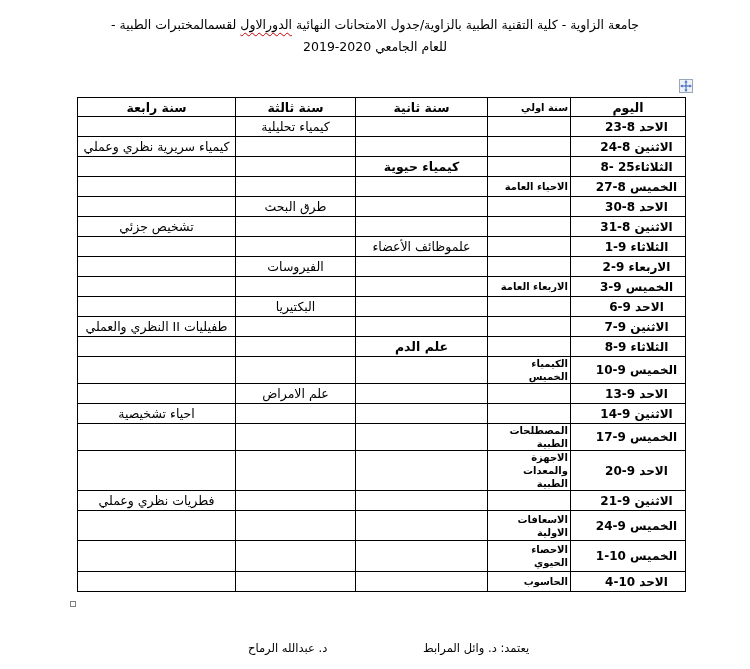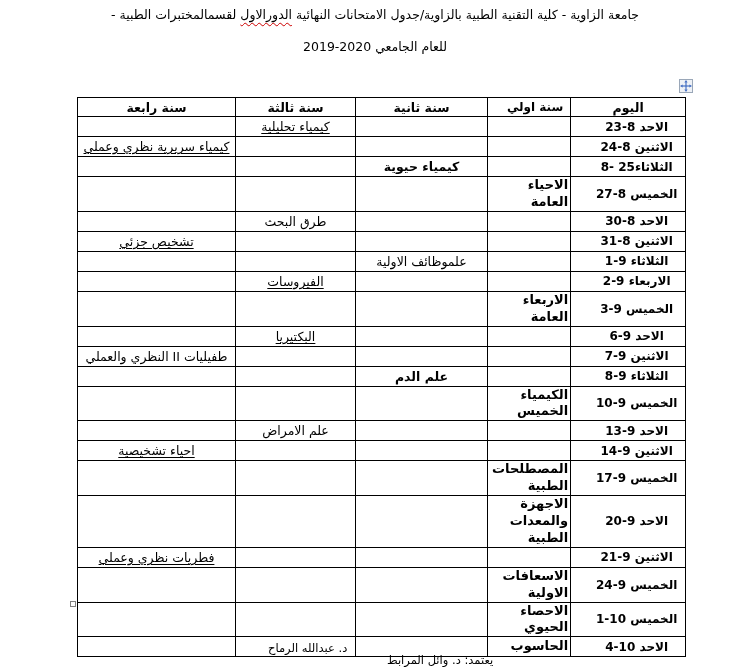--- a/index.html
+++ b/index.html
@@ -5,21 +5,21 @@
   html,body{margin:0;padding:0;}
   body{
     width:750px;height:669px;position:relative;overflow:hidden;
     background:#ffffff;color:#000;
     font-family:"DejaVu Sans",sans-serif;
   }
   .title-line{
     position:absolute;left:0;width:750px;text-align:center;
     direction:rtl;unicode-bidi:plaintext;font-size:12.5px;line-height:16px;
   }
-  #title1{top:7px;}
+  #title1{top:17px;}
   #title2{top:39px;}
   .misspell{
     text-decoration-line:underline;
     text-decoration-style:wavy;
     text-decoration-color:#cc0000;
     text-decoration-thickness:1px;
     text-underline-offset:3px;
   }
   
   .move-handle{
@@ -35,34 +35,34 @@
   table.exam{
     position:absolute;top:97px;left:77px;
     border-collapse:collapse;direction:rtl;table-layout:fixed;
     background:#fff;
   }
   .exam th,.exam td{
     border:1px solid #000;padding:0 2px;vertical-align:middle;
     overflow:hidden;box-sizing:border-box;
   }
   .exam th{font-size:12.5px;font-weight:bold;height:19px;}
-  .exam th.y1h{font-size:12px;text-align:center;padding-left:14px;}
+  .exam th.y1h{font-size:10px;text-align:right;padding-left:14px;}
   .exam td{height:20px;font-size:12.5px;text-align:center;}
   .exam td.day{font-weight:bold;font-size:12px;padding-left:19px;}
   .exam td.y1{
-    font-size:13px;font-weight:bold;text-align:right;
+    font-size:10px;font-weight:bold;text-align:right;
     white-space:pre-line;line-height:1.3;padding-left:4px;
   }
-  .u{text-decoration:underline;text-underline-offset:2px;text-decoration-thickness:1px;}
+  .u{text-underline-offset:2px;text-decoration-thickness:1px;}
   .b{font-weight:bold;}
   .footer-sign{
     position:absolute;top:641px;direction:rtl;font-size:11.5px;white-space:nowrap;
   }
-  #footer1{left:387px;margin-top:12px;}
-  #footer2{left:248px;margin-left:20px;}
+  #footer1{left:423px;}
+  #footer2{left:248px;}
 </style>
 </head>
 <body>
 
 <div class="title-line" id="title1"><span>جامعة الزاوية - كلية التقنية الطبية بالزاوية/جدول الامتحانات النهائية </span><span class="misspell">الدورالاول</span><span> لقسمالمختبرات الطبية -</span></div>
 
 <div class="title-line" id="title2">للعام الجامعي 2020-2019</div>
 
 <div class="move-handle">
   <svg width="12" height="12" viewBox="0 0 12 12">
@@ -133,21 +133,21 @@
       <tr>
         <td class="day"><span>الاثنين 8-31</span></td>
         <td class="y1"></td>
         <td class="y2"></td>
         <td class="y3"></td>
         <td class="y4"><span class="u">تشخيص جزئي</span></td>
       </tr>
       <tr>
         <td class="day"><span>الثلاثاء 9-1</span></td>
         <td class="y1"></td>
-        <td class="y2"><span>علموظائف الاولية</span></td>
+        <td class="y2"><span>علموظائف الأعضاء</span></td>
         <td class="y3"></td>
         <td class="y4"></td>
       </tr>
       <tr>
         <td class="day"><span>الاربعاء 9-2</span></td>
         <td class="y1"></td>
         <td class="y2"></td>
         <td class="y3"><span class="u">الفيروسات</span></td>
         <td class="y4"></td>
       </tr>

